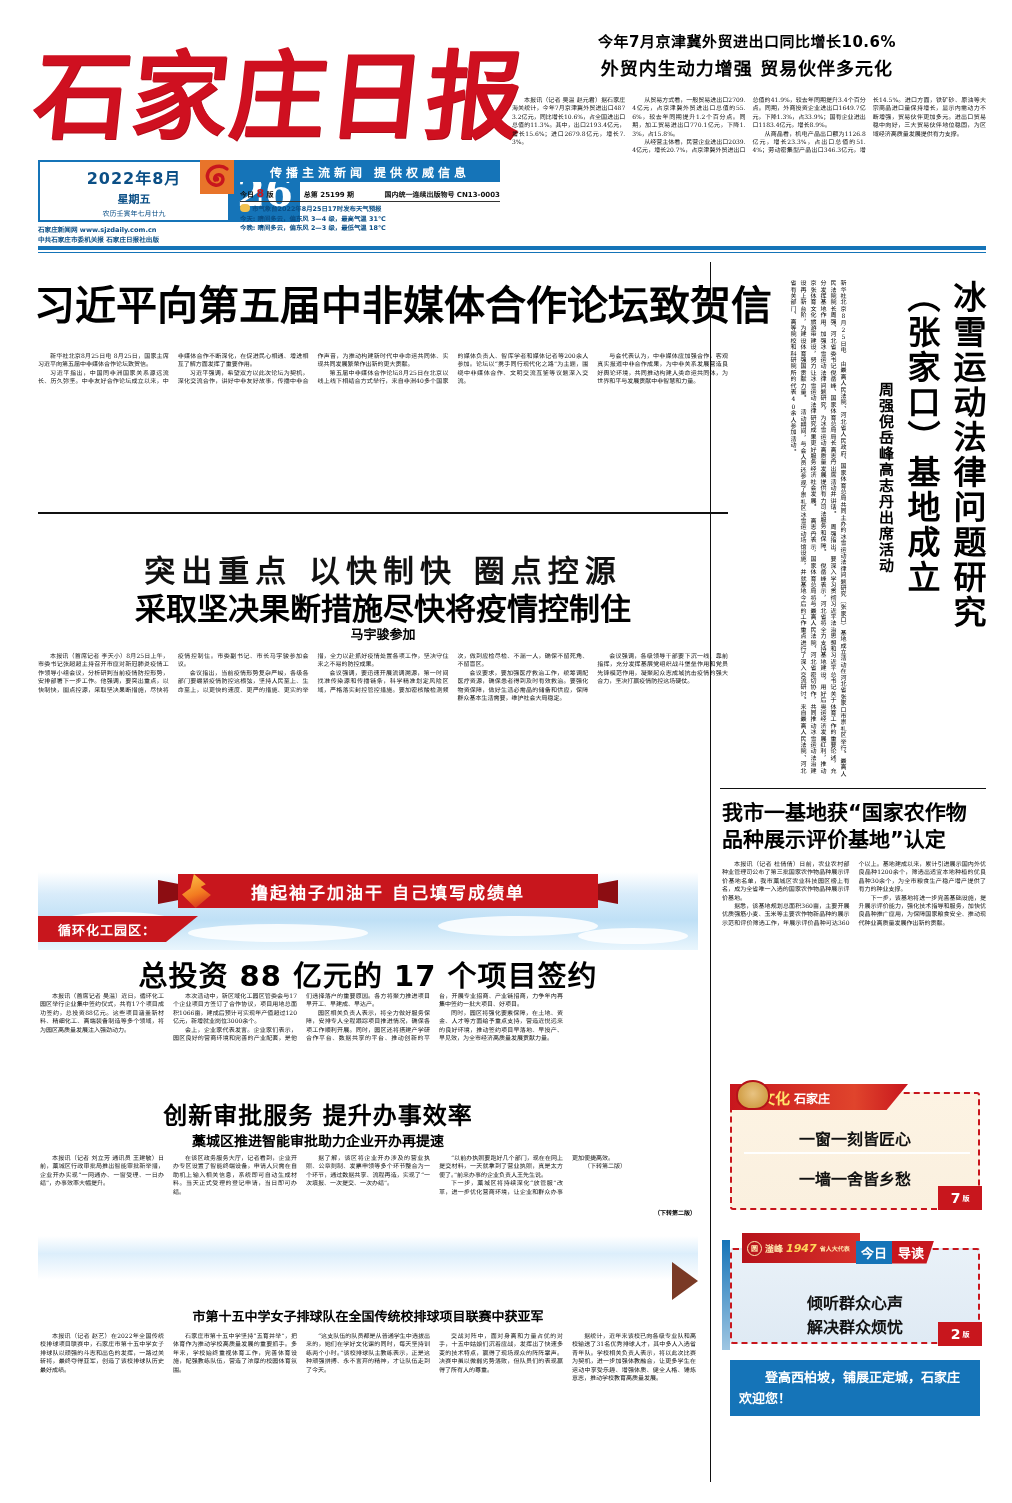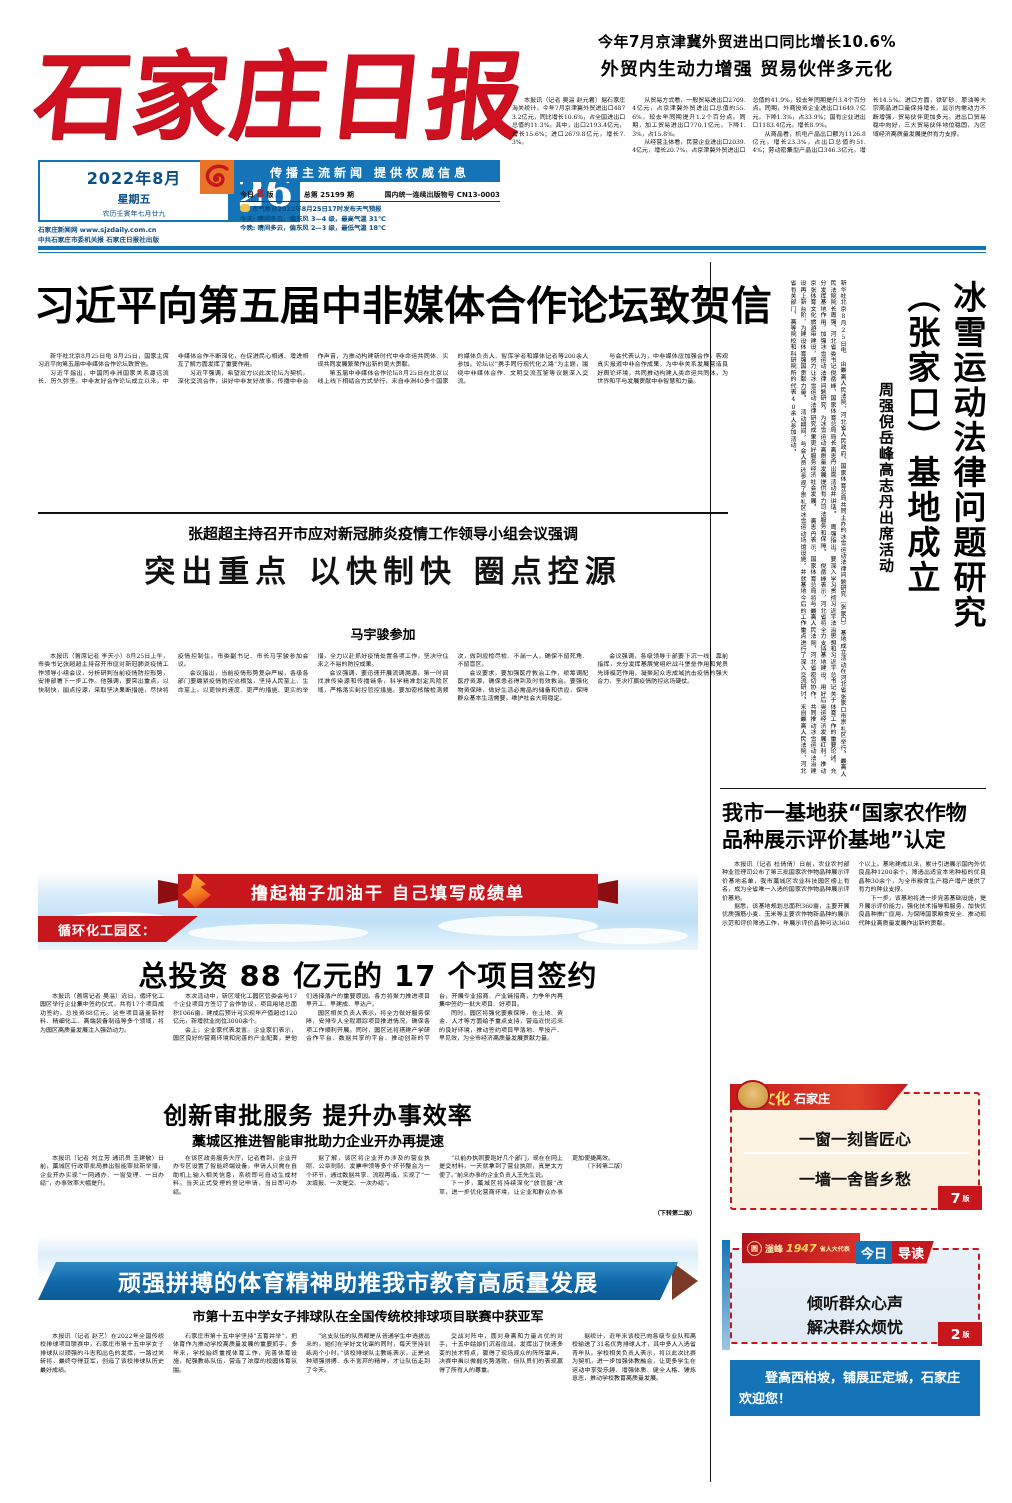--- a/index.html
+++ b/index.html
@@ -406,22 +406,22 @@
   <div class="blk" id="lead-headline">习近平向第五届中非媒体合作论坛致贺信</div>
   <div class="blk body-col" id="lead-body">
       <p>新华社北京8月25日电 8月25日，国家主席习近平向第五届中非媒体合作论坛致贺信。</p>
       <p>习近平指出，中国同非洲国家关系源远流长、历久弥坚。中非友好合作论坛成立以来，中非媒体合作不断深化，在促进民心相通、增进相互了解方面发挥了重要作用。</p>
       <p>习近平强调，希望双方以此次论坛为契机，深化交流合作，讲好中非友好故事，传播中非合作声音，为推动构建新时代中非命运共同体、实现共同发展繁荣作出新的更大贡献。</p>
       <p>第五届中非媒体合作论坛8月25日在北京以线上线下相结合方式举行，来自非洲40多个国家的媒体负责人、智库学者和媒体记者等200余人参加。论坛以“携手同行现代化之路”为主题，围绕中非媒体合作、文明交流互鉴等议题深入交流。</p>
       <p>与会代表认为，中非媒体应加强合作，客观真实报道中非合作成果，为中非关系发展营造良好舆论环境，共同推动构建人类命运共同体，为世界和平与发展贡献中非智慧和力量。</p>
     </div>
   <div class="blk" id="lead-rule"></div>
 
-  <div class="blk" id="covid-shoulder">张超超主持召开市应对新冠肺炎疫情工作领导小组会议强调</div>
   <div class="blk" id="covid-h1">突出重点  以快制快  圈点控源</div>
+  <div class="blk" id="covid-h2">采取坚决果断措施尽快将疫情控制住</div>
   <div class="blk" id="covid-byline">马宇骏参加</div>
   <div class="blk body-col" id="covid-body">
       <p>本报讯（首席记者 李天小）8月25日上午，市委书记张超超主持召开市应对新冠肺炎疫情工作领导小组会议，分析研判当前疫情防控形势，安排部署下一步工作。他强调，要突出重点，以快制快，圈点控源，采取坚决果断措施，尽快将疫情控制住。市委副书记、市长马宇骏参加会议。</p>
       <p>会议指出，当前疫情形势复杂严峻，各级各部门要绷紧疫情防控这根弦，坚持人民至上、生命至上，以更快的速度、更严的措施、更实的举措，全力以赴抓好疫情处置各项工作，坚决守住来之不易的防控成果。</p>
       <p>会议强调，要迅速开展流调溯源，第一时间找准传染源和传播链条，科学精准划定风险区域，严格落实封控管控措施。要加密核酸检测频次，做到应检尽检、不漏一人，确保不留死角、不留盲区。</p>
       <p>会议要求，要加强医疗救治工作，统筹调配医疗资源，确保患者得到及时有效救治。要强化物资保障，做好生活必需品的储备和供应，保障群众基本生活需要，维护社会大局稳定。</p>
       <p>会议强调，各级领导干部要下沉一线、靠前指挥，充分发挥基层党组织战斗堡垒作用和党员先锋模范作用，凝聚起众志成城抗击疫情的强大合力，坚决打赢疫情防控这场硬仗。</p>
     </div>
 
   <div class="blk" id="sky-band">
@@ -452,21 +452,20 @@
       <p>在该区政务服务大厅，记者看到，企业开办专区设置了智能终端设备，申请人只需在自助机上输入相关信息，系统即可自动生成材料。当天正式受理的登记申请，当日即可办结。</p>
       <p>据了解，该区将企业开办涉及的营业执照、公章刻制、发票申领等多个环节整合为一个环节，通过数据共享、流程再造，实现了“一次填报、一次提交、一次办结”。</p>
       <p>“以前办执照要跑好几个部门，现在在网上提交材料，一天就拿到了营业执照，真是太方便了。”前来办事的企业负责人王先生说。</p>
       <p>下一步，藁城区将持续深化“放管服”改革，进一步优化营商环境，让企业和群众办事更加便捷高效。</p>
       <p>（下转第二版）</p>
     </div>
   <div class="blk" id="approve-end">（下转第二版）</div>
 
   <div class="blk" id="sky-band2"></div>
   <div class="blk" id="blue-ribbon-tip"></div>
-  <div class="blk" id="blue-ribbon">顽强拼搏的体育精神助推我市教育高质量发展</div>
   <div class="blk" id="sports-sub">市第十五中学女子排球队在全国传统校排球项目联赛中获亚军</div>
   <div class="blk body-col" id="sports-body">
       <p>本报讯（记者 赵艺）在2022年全国传统校排球项目联赛中，石家庄市第十五中学女子排球队以顽强的斗志和出色的发挥，一路过关斩将，最终夺得亚军，创造了该校排球队历史最好成绩。</p>
       <p>石家庄市第十五中学坚持“五育并举”，把体育作为推动学校高质量发展的重要抓手。多年来，学校始终重视体育工作，完善体育设施，配强教练队伍，营造了浓厚的校园体育氛围。</p>
       <p>“这支队伍的队员都是从普通学生中选拔出来的，她们在学好文化课的同时，每天坚持训练两个小时。”该校排球队主教练表示，正是这种顽强拼搏、永不言弃的精神，才让队伍走到了今天。</p>
       <p>交战对阵中，面对身高和力量占优的对手，十五中姑娘们沉着应战，发挥出了快速多变的技术特点，赢得了现场观众的阵阵掌声。决赛中虽以微弱劣势落败，但队员们的表现赢得了所有人的尊重。</p>
       <p>据统计，近年来该校已向各级专业队和高校输送了31名优秀排球人才，其中多人入选省青年队。学校相关负责人表示，将以此次比赛为契机，进一步加强体教融合，让更多学生在运动中享受乐趣、增强体质、健全人格、锤炼意志，推动学校教育高质量发展。</p>
     </div>
 
   <div class="blk" id="rc-divider"></div>

